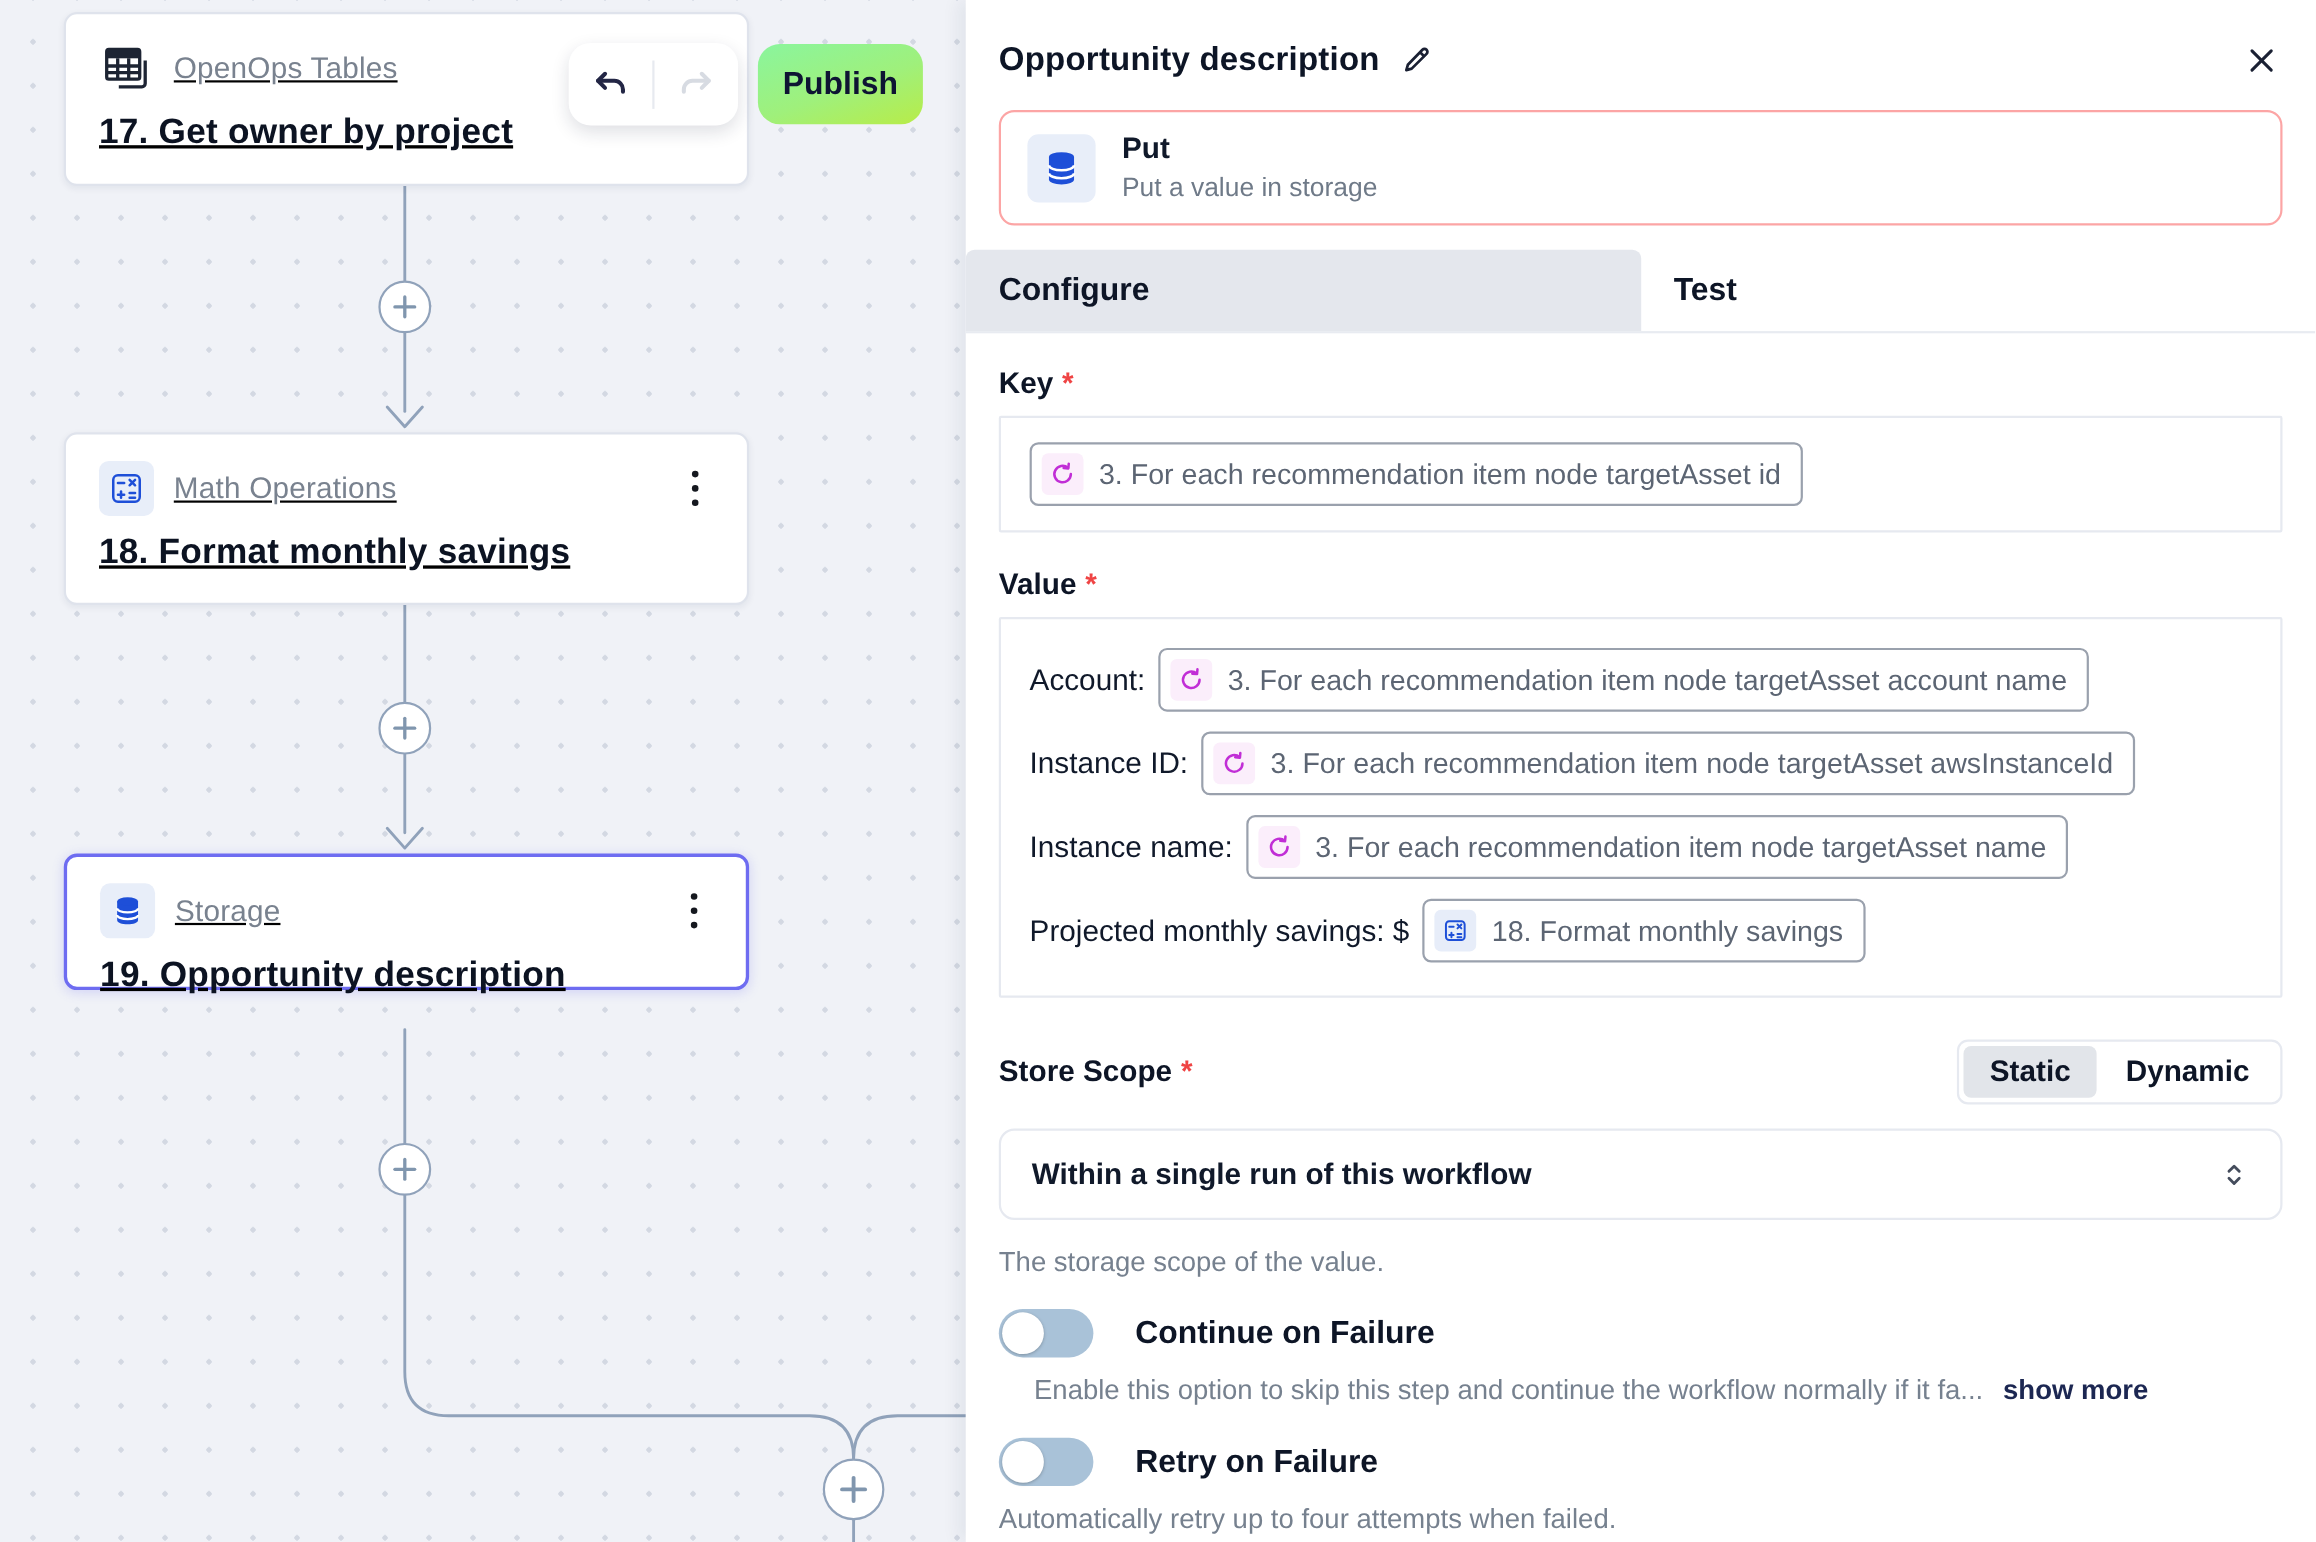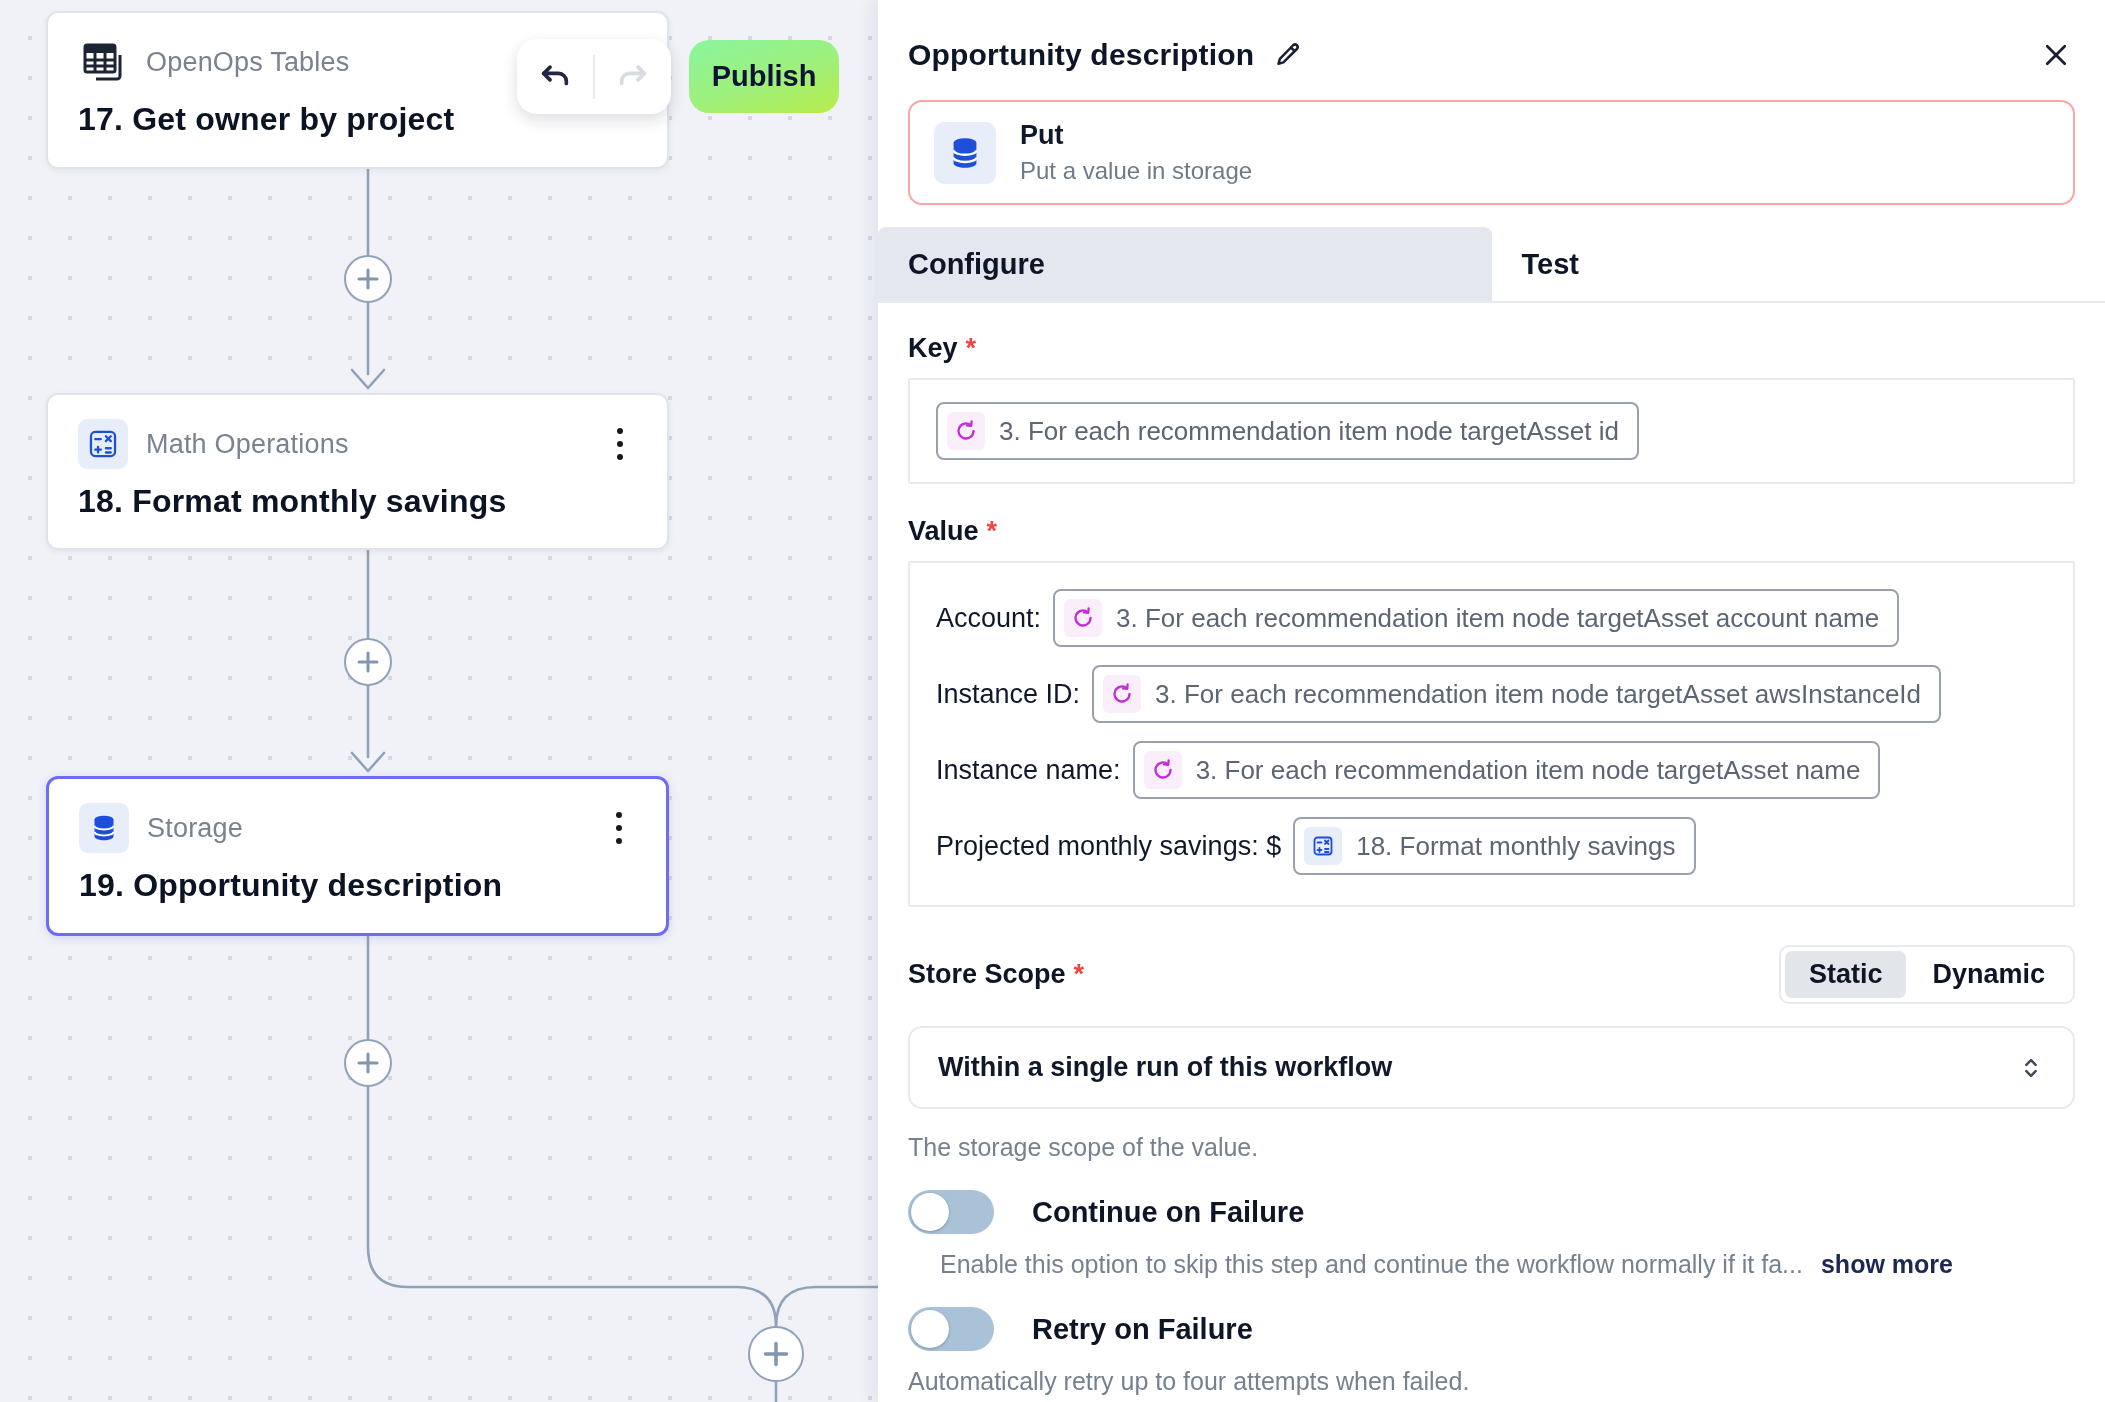--- a/index.html
+++ b/index.html
@@ -8,23 +8,24 @@
 
   
   .canvas {
     position:relative; width:878px; height:1402px; flex:0 0 878px;
     background-color:#f0f2f7;
     background-image:radial-gradient(#d3d8e2 2.3px, transparent 2.4px);
     background-size:40px 40px; background-position:10px 18px;
   }
   .edges { position:absolute; inset:0; }
   .node {
-    position:absolute; left:46px; width:623px; background:#fff;
+    position:absolute; left:58px; width:623px; background:#fff;
     border:2px solid #dfe3ec; border-radius:12px; padding:24px 30px 26px 30px;
     box-shadow:0 2px 6px rgba(25,35,60,.06);
+    text-decoration:underline;
   }
   .node.selected { border:3px solid #6e6cf1; box-shadow:0 2px 10px rgba(110,108,241,.22); }
   .node-head { display:flex; align-items:center; gap:18px; }
   .icon-tile { width:50px; height:50px; border-radius:9px; background:#e8eef9; display:flex; align-items:center; justify-content:center; flex:0 0 auto; }
   .icon-plain { width:50px; height:50px; display:flex; align-items:center; justify-content:center; flex:0 0 auto; }
   .node-app { font-size:27px; color:#79828f; letter-spacing:.2px; }
   .node-kebab { margin-left:auto; width:34px; height:40px; display:flex; align-items:center; justify-content:center; cursor:pointer; }
   .node-title { margin-top:14px; font-size:32px; font-weight:700; color:#0c1322; letter-spacing:.2px; }
 
   .plusbtn {
@@ -198,21 +199,21 @@
           <svg width="10" height="40" viewBox="0 0 10 40" fill="#15181f">
               <circle cx="5" cy="7" r="3"></circle>
               <circle cx="5" cy="20" r="3"></circle>
               <circle cx="5" cy="33" r="3"></circle>
             </svg>
         </span>
       </div>
       <div class="node-title">18. Format monthly savings</div>
     </div>
 
-    <div class="node selected" style="top:776px; height:160px;">
+    <div class="node selected" style="top:776px; height:124px;">
       <div class="node-head">
         <span class="icon-tile">
           <svg width="30" height="30" viewBox="0 0 24 24">
             <g fill="#1e4fd8">
               <path d="M4.4 5.2 V18.8 c0 1.7 3.4 3 7.6 3 s7.6 -1.3 7.6 -3 V5.2 Z"></path>
               <ellipse cx="12" cy="5.2" rx="7.6" ry="3"></ellipse>
             </g>
             <path d="M4.4 10.2 c0 1.7 3.4 3 7.6 3 s7.6 -1.3 7.6 -3" fill="none" stroke="#fff" stroke-width="1.6"></path>
             <path d="M4.4 15 c0 1.7 3.4 3 7.6 3 s7.6 -1.3 7.6 -3" fill="none" stroke="#fff" stroke-width="1.6"></path>
           </svg>

